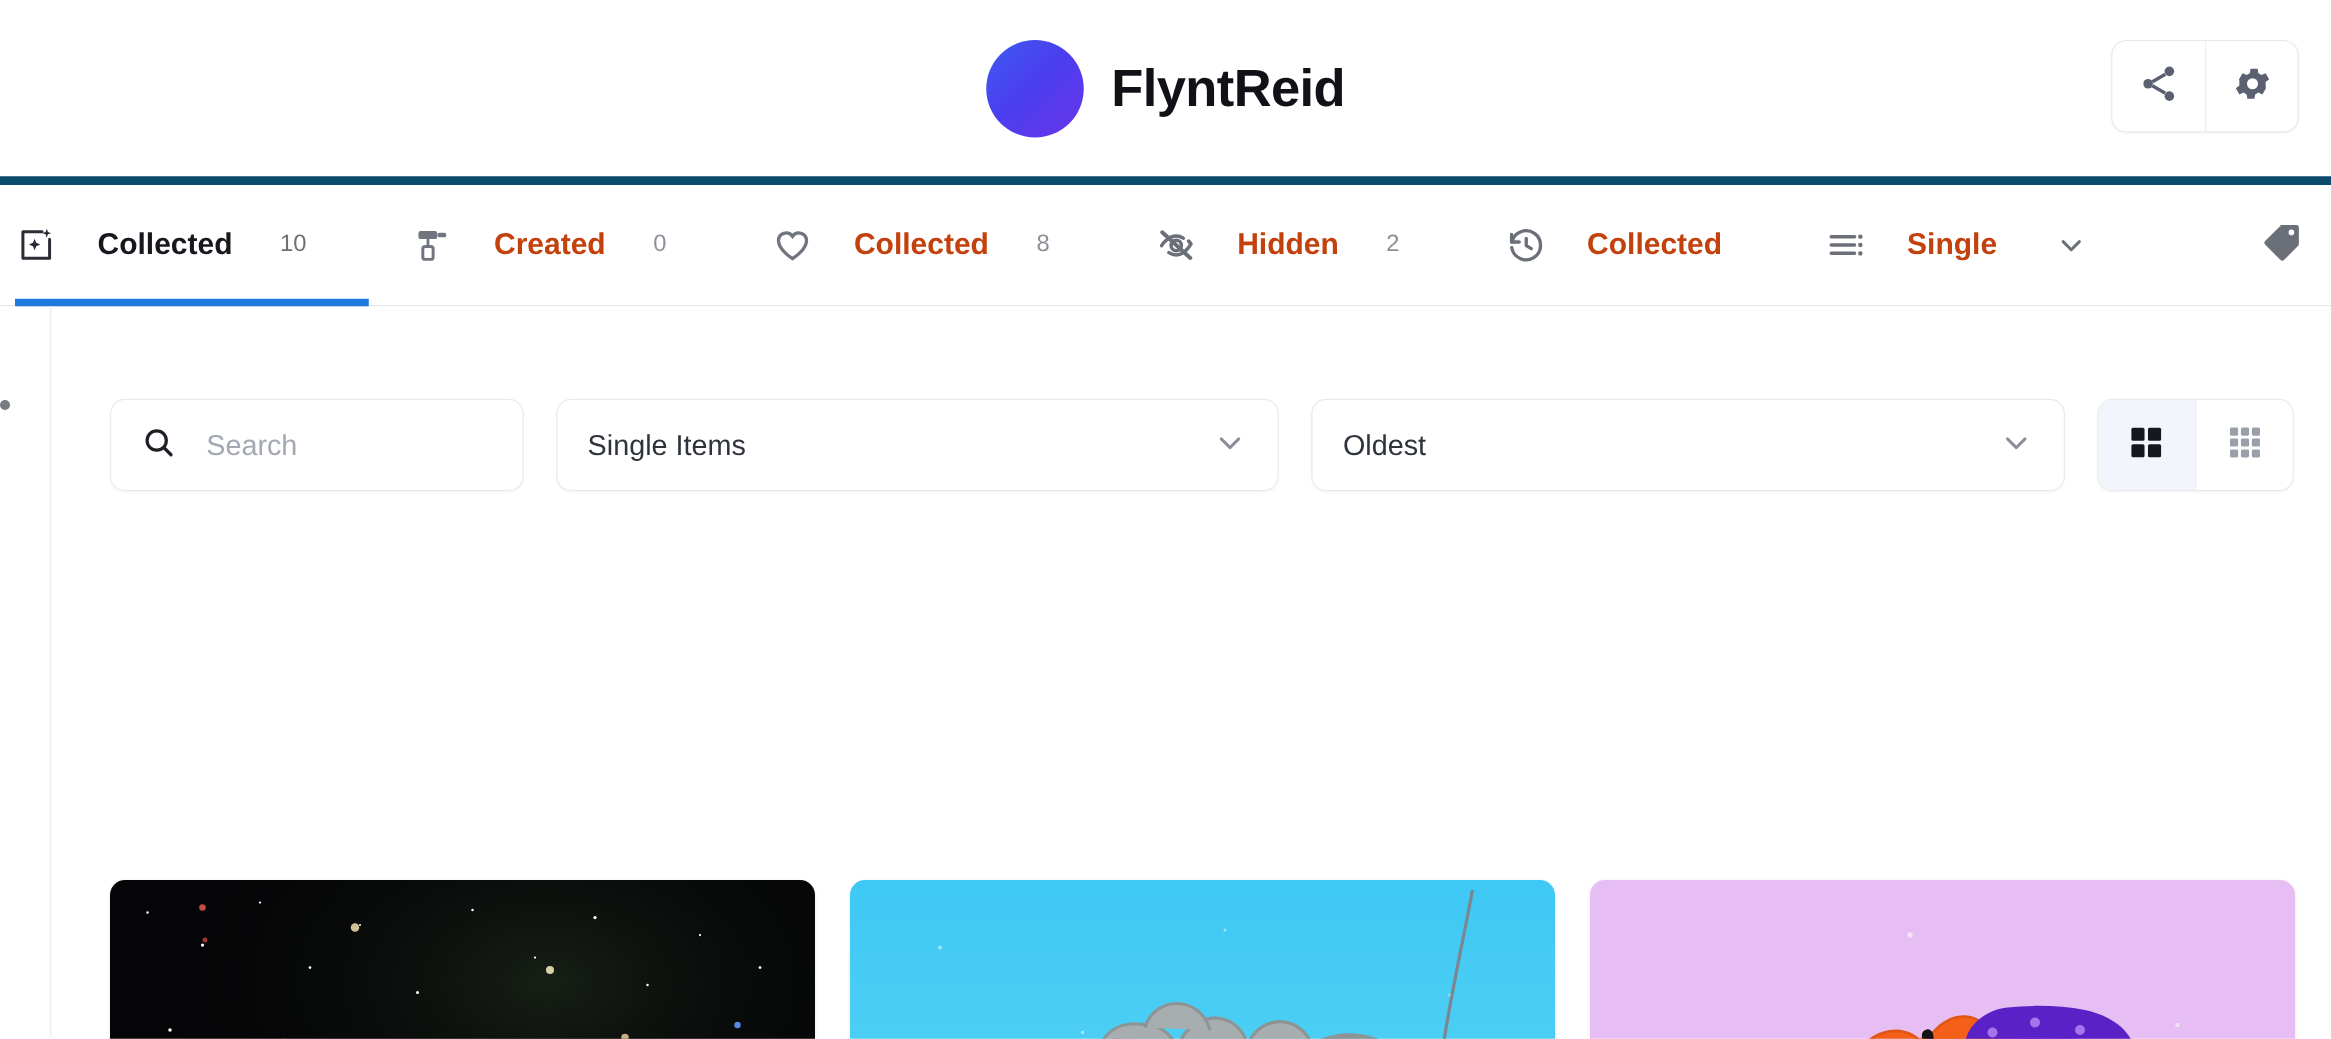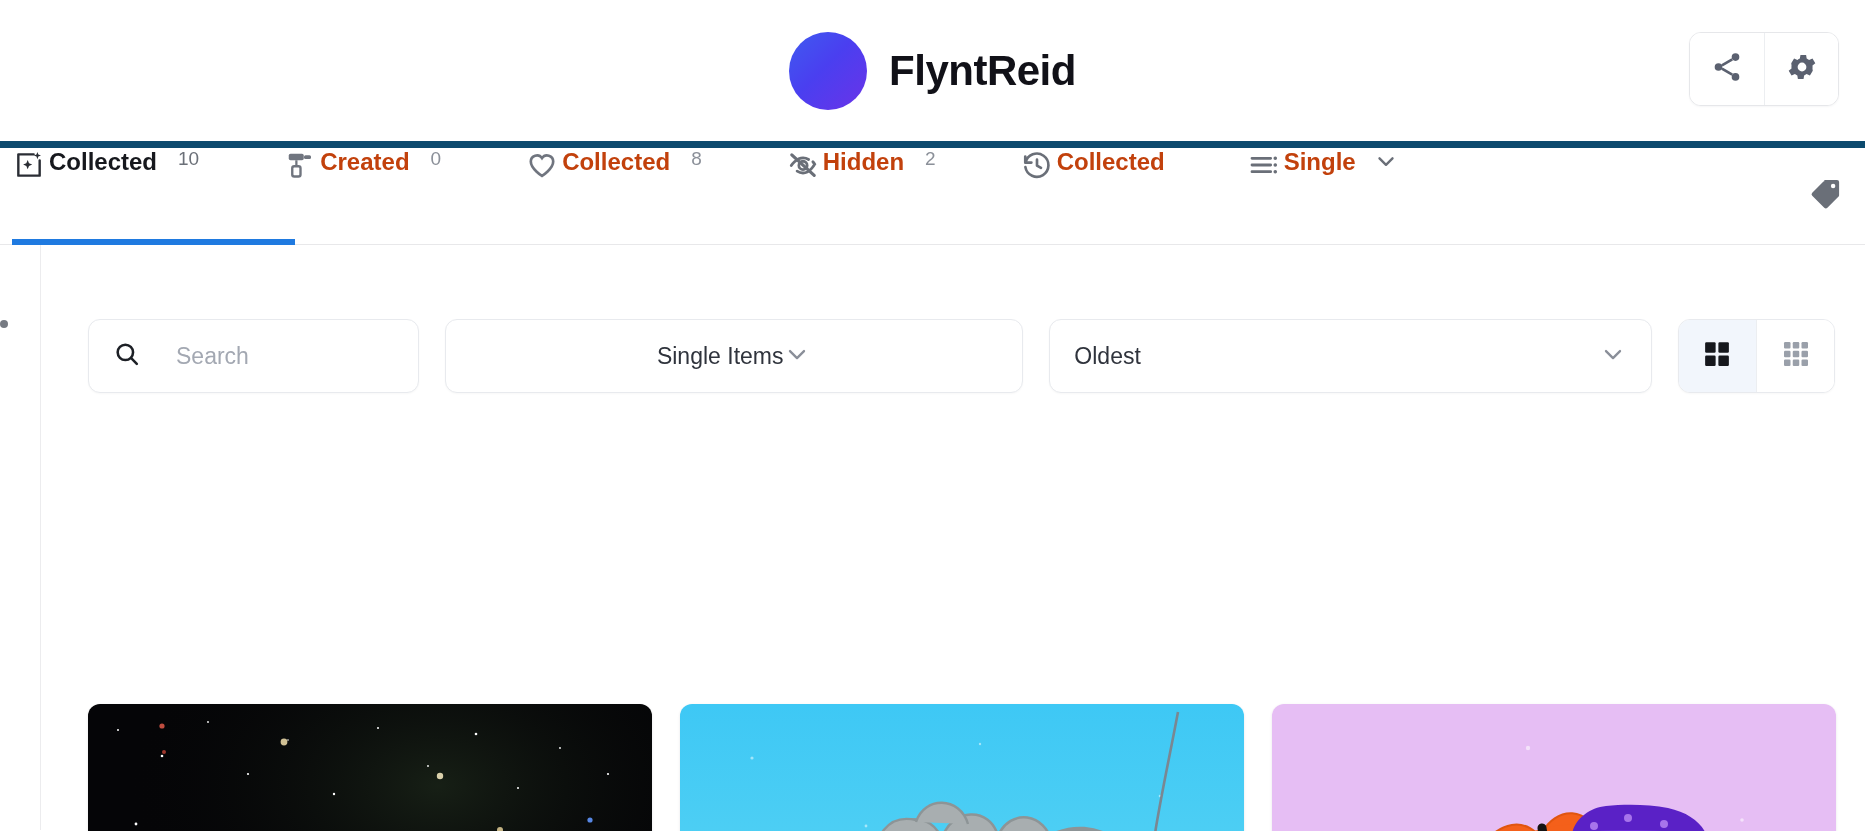--- a/index.html
+++ b/index.html
@@ -45,29 +45,29 @@
   .hdr-btn svg { fill: #5b6170; }
 
   
   .tabbar {
     height: 97px; position: relative;
     border-bottom: 1px solid #e8e8ea;
     display: flex; align-items: center;
     background: #fff;
   }
   .tab {
-    display: flex; align-items: flex-start; gap: 3px;
+    display: flex; align-items: center; gap: 32px;
     height: 96px; padding: 0 0 0 0;
     cursor: pointer; position: relative;
   }
   .tab-icon { display: flex; align-items: center; justify-content: center; width: 34px; height: 34px; }
   .tab-icon svg { display: block; }
   .tab-label { font-size: 24px; font-weight: bold; color: #c2410c; white-space: nowrap; }
   .tab.active .tab-label { color: #16181d; }
-  .tab-count { font-size: 19px; color: #8b9099; margin-left: 18px; }
+  .tab-count { font-size: 19px; color: #8b9099; margin-left: 6px; }
   .tab.active .tab-count { color: #6b7078; }
   .tab-underline {
     position: absolute; left: 0; bottom: -1px;
     width: 283px; height: 6px; background: #1f7ae0;
   }
   .tab-chevron { margin-left: 14px; display: flex; align-items: center; }
   .tag-icon-right { margin-left: auto; margin-right: 22px; display: flex; align-items: center; }
 
   
   .content { position: relative; height: 585px; }
@@ -79,28 +79,28 @@
 
   .toolbar {
     position: absolute; left: 88px; right: 30px; top: 74px;
     display: flex; align-items: center; gap: 26px;
   }
   .field {
     height: 74px; border: 1px solid #e8eaee; border-radius: 12px;
     background: #fff; display: flex; align-items: center;
     padding: 0 24px; box-shadow: 0 1px 2px rgba(16,24,40,.03);
   }
-  .search-field { width: 332px; gap: 35px; }
+  .search-field { width: 332px; gap: 24px; }
   .search-input {
     border: 0; outline: none; font-size: 23px; color: #2b2f38;
     font-family: "Liberation Sans", sans-serif; background: transparent; width: 100%;
   }
   .search-input::placeholder { color: #a3a8b2; }
   .select-field { justify-content: space-between; cursor: pointer; }
-  .select-field.type { width: 580px; justify-content: center; }
+  .select-field.type { width: 580px; }
   .select-field.sort { width: 604px; }
   .select-value { font-size: 23px; color: #2f333c; }
 
   .viewtoggle {
     margin-left: auto;
     display: flex; border: 1px solid #e8eaee; border-radius: 12px;
     overflow: hidden; height: 74px; background: #fff;
     box-shadow: 0 1px 2px rgba(16,24,40,.03);
   }
   .vt-btn { width: 78px; display: flex; align-items: center; justify-content: center; cursor: pointer; background: #fff; }

